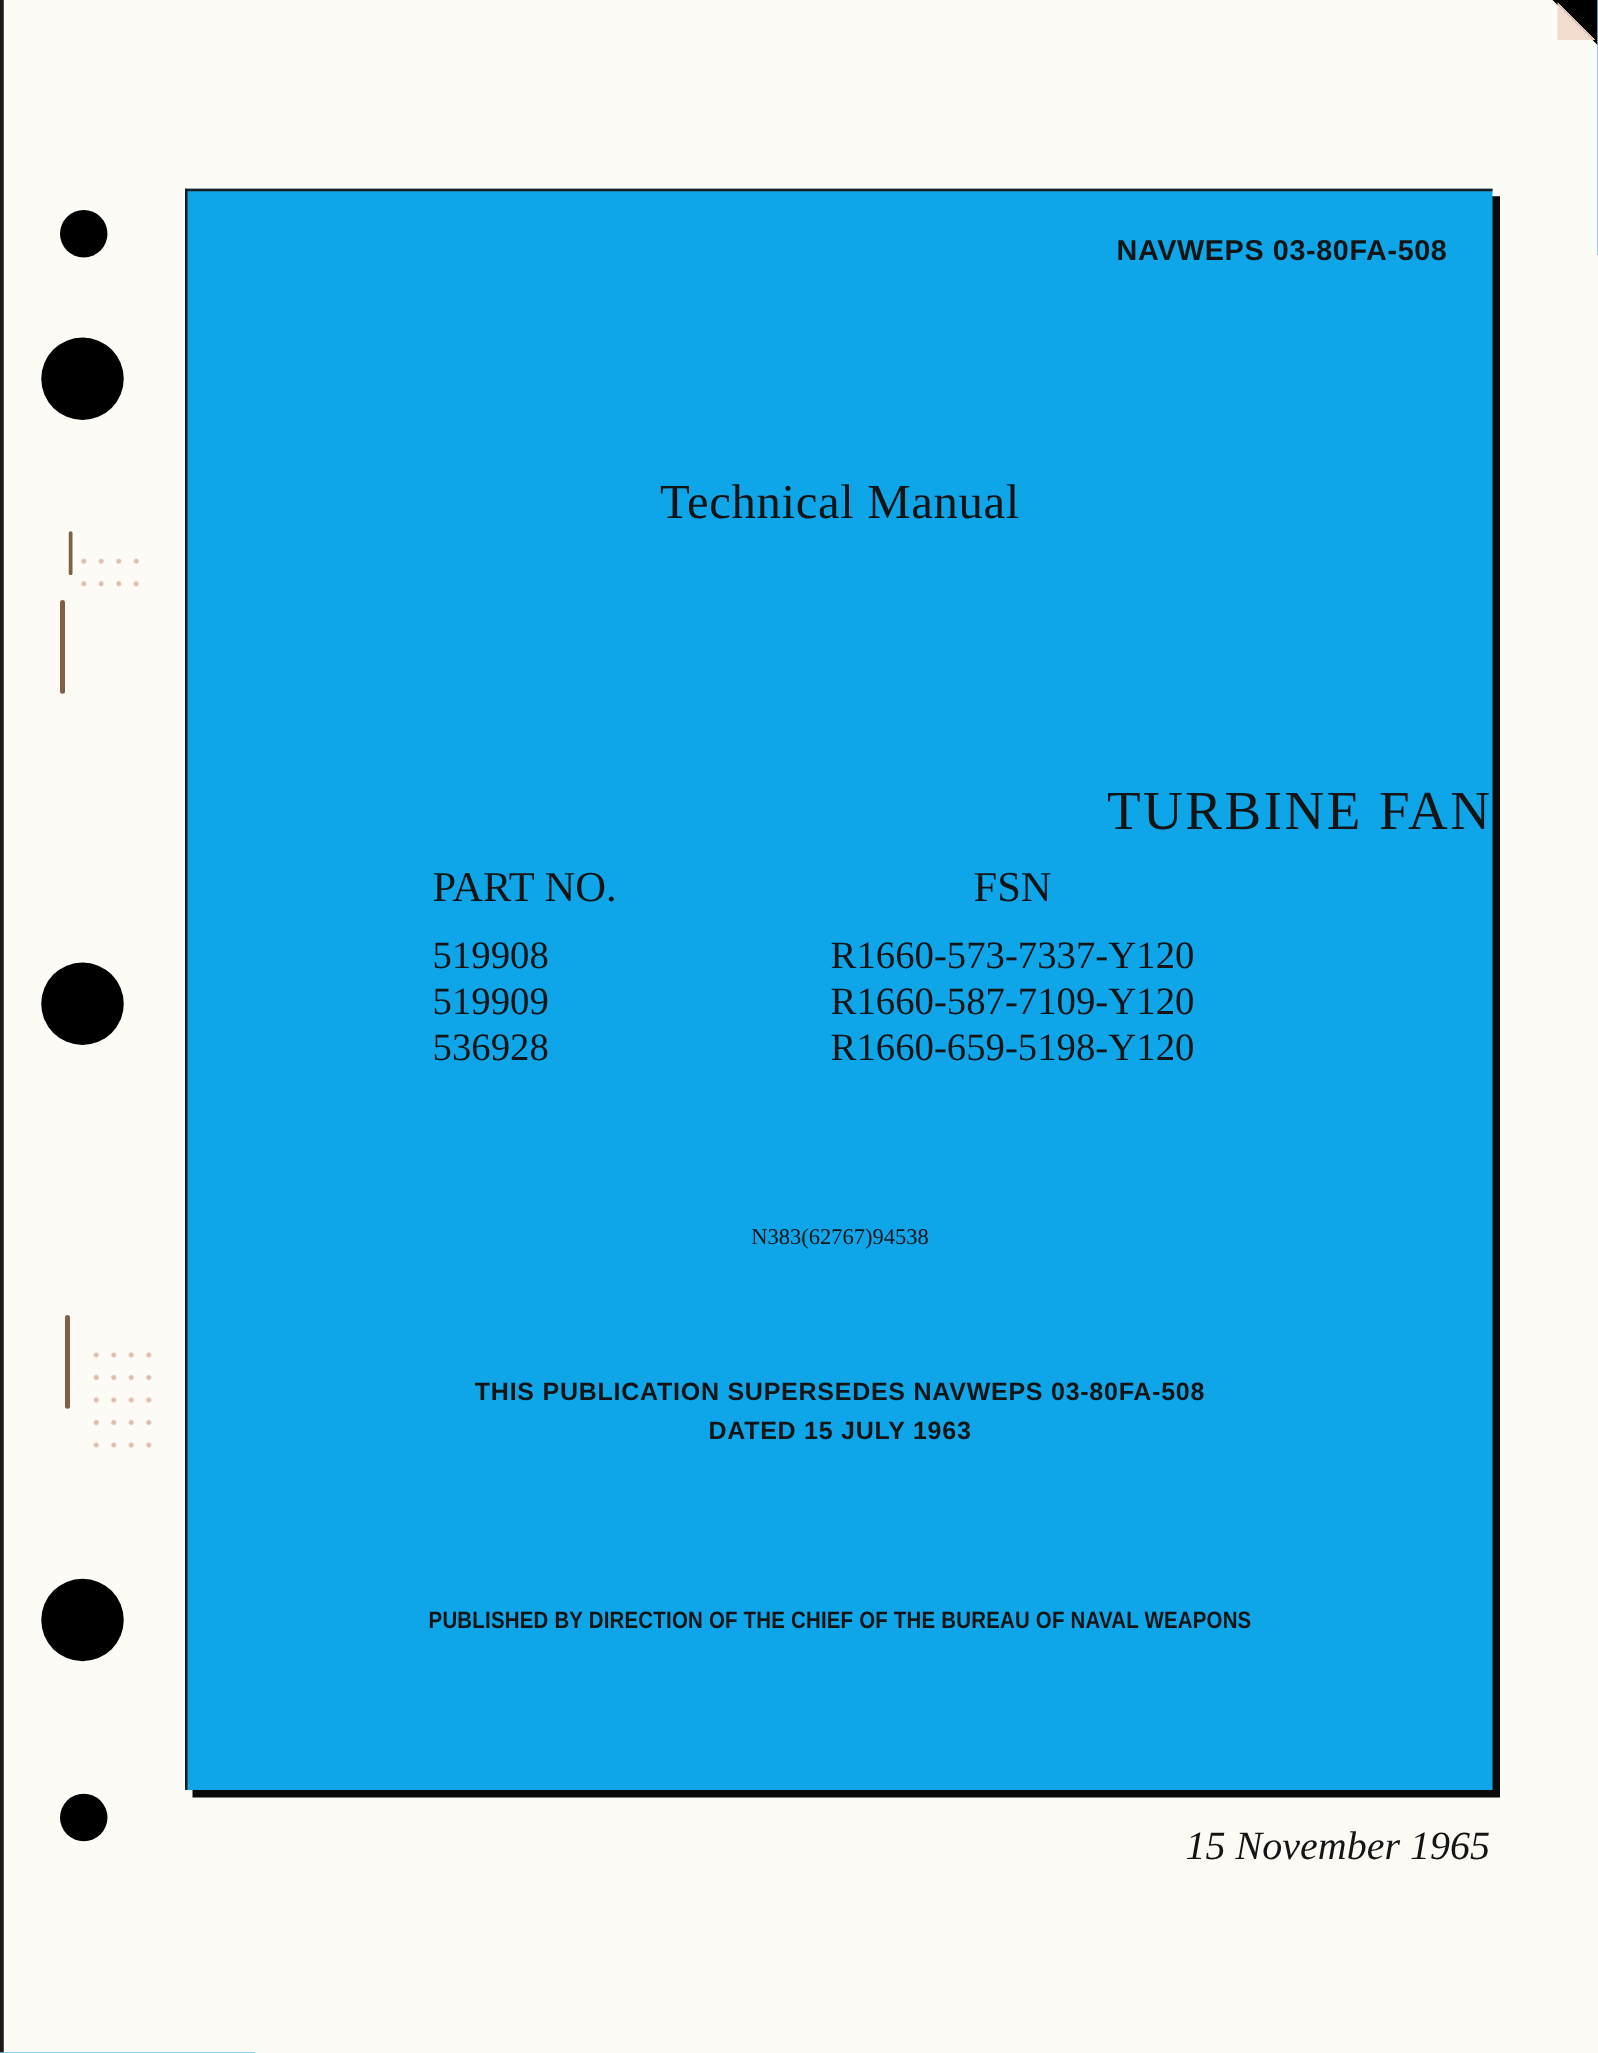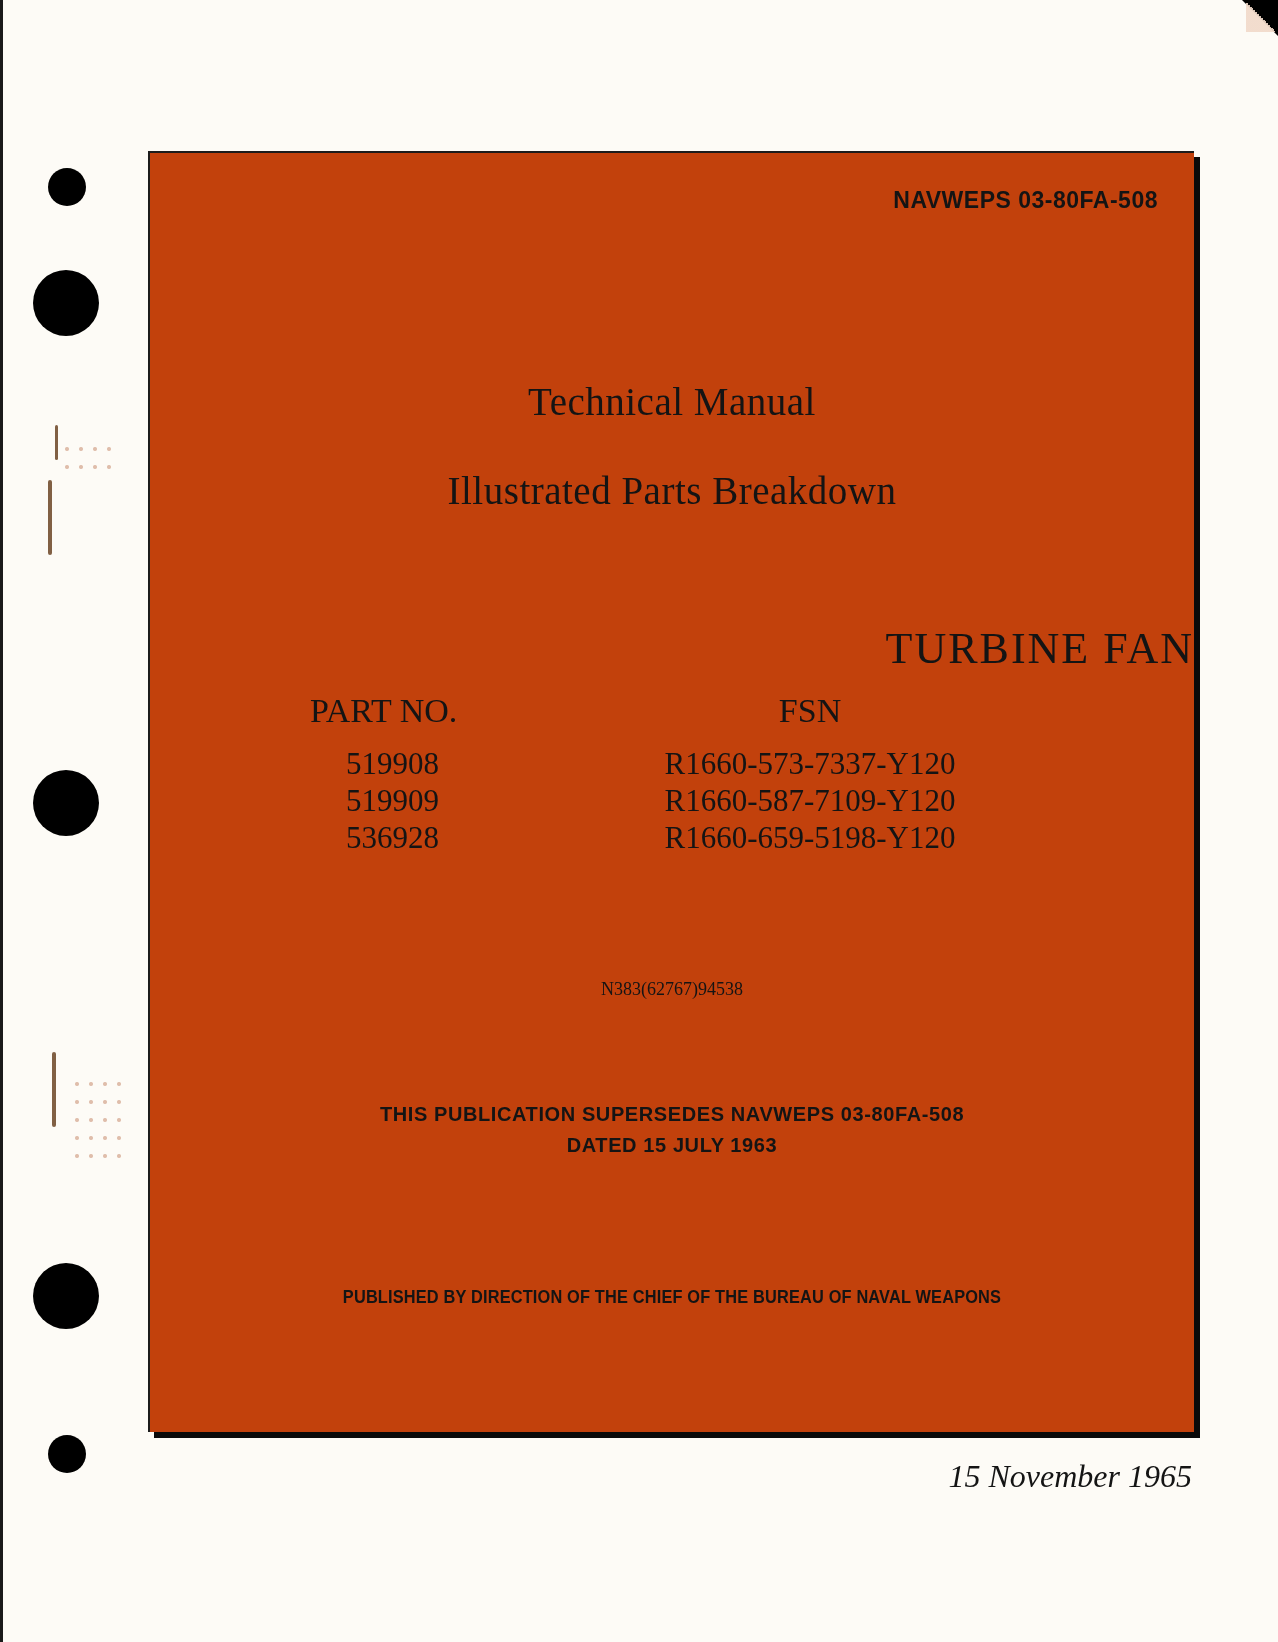--- a/index.html
+++ b/index.html
@@ -55,21 +55,21 @@
     }
 
     .frame {
       position: absolute;
       left: 148px;
       top: 151px;
       width: 1044px;
       height: 1279px;
       border-top: 2px solid #1c1c1c;
       border-left: 2px solid #1c1c1c;
-      background: #c2410c;
+      background: #0ea5e9;
       box-shadow: 6px 6px 0 #0a0a0a;
     }
 
     .pubno {
       position: absolute;
       right: 36px;
       top: 34px;
       font-family: "Liberation Sans", sans-serif;
       font-weight: bold;
       font-size: 23px;
@@ -101,21 +101,21 @@
       left: 460px;
       top: 0;
       width: 400px;
       text-align: center;
     }
     .hdr {
       font-size: 34px;
       height: 56px;
       line-height: 44px;
     }
-    .col-part .hdr { text-align: left; }
+    .col-part .hdr { text-align: left; margin-left: 36px; }
     .col-part .val { padding-left: 36px; }
     .val {
       font-size: 31px;
       line-height: 37px;
     }
 
     .mfr {
       position: absolute;
       left: 0; right: 0;
       top: 789px;
@@ -176,21 +176,20 @@
 <div class="stain" style="left:48px;top:480px;height:75px;"></div>
 <div class="stain" style="left:55px;top:425px;height:35px;width:3px;"></div>
 <div class="stain-dots" style="left:60px;top:440px;height:40px;"></div>
 <div class="stain" style="left:52px;top:1052px;height:75px;"></div>
 <div class="stain-dots" style="left:70px;top:1075px;height:90px;"></div>
 
 <div class="frame">
   <div class="pubno">NAVWEPS 03-80FA-508</div>
 
   <div class="title1">Technical Manual</div>
-  <div class="title2">Illustrated Parts Breakdown</div>
   <div class="title3">TURBINE FAN</div>
 
   <div class="parts">
     <div class="col-part">
       <div class="hdr">PART NO.</div>
       <div class="val">519908</div>
       <div class="val">519909</div>
       <div class="val">536928</div>
     </div>
     <div class="col-fsn">

